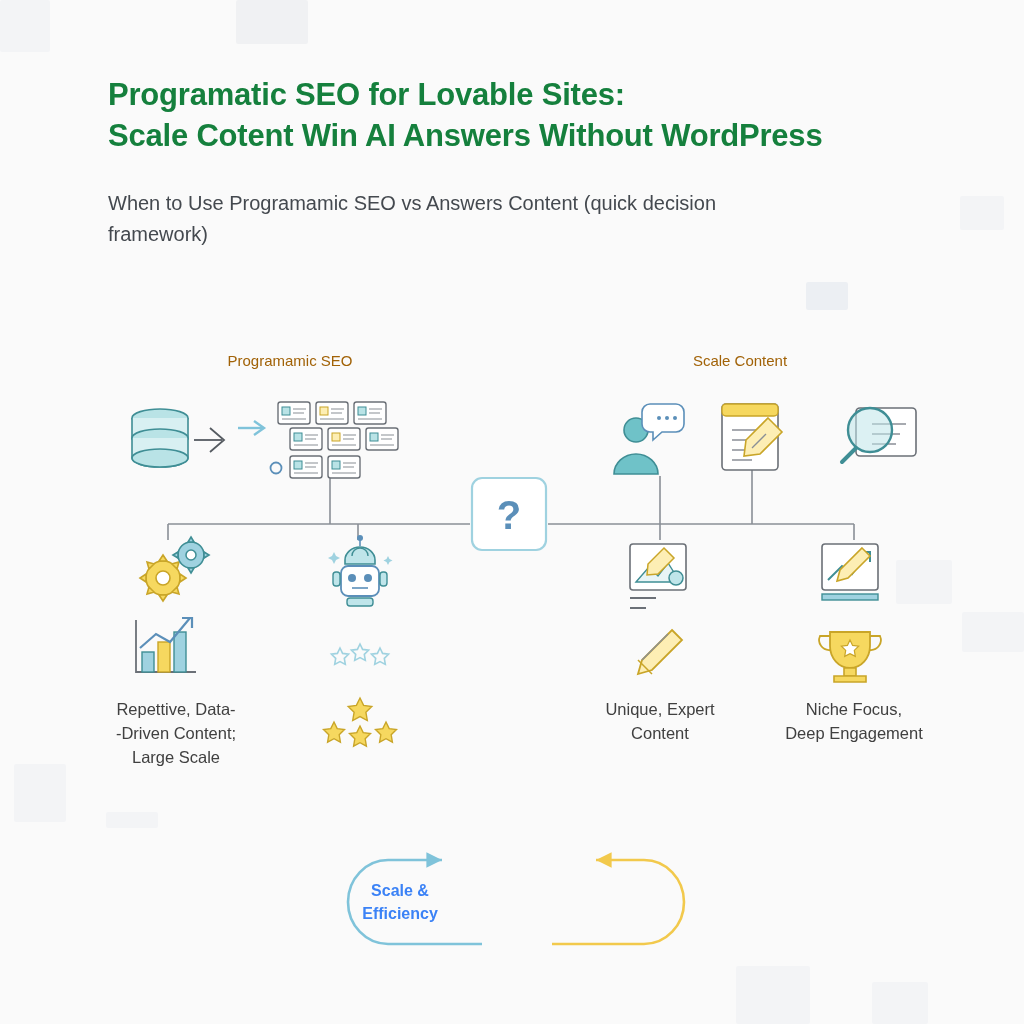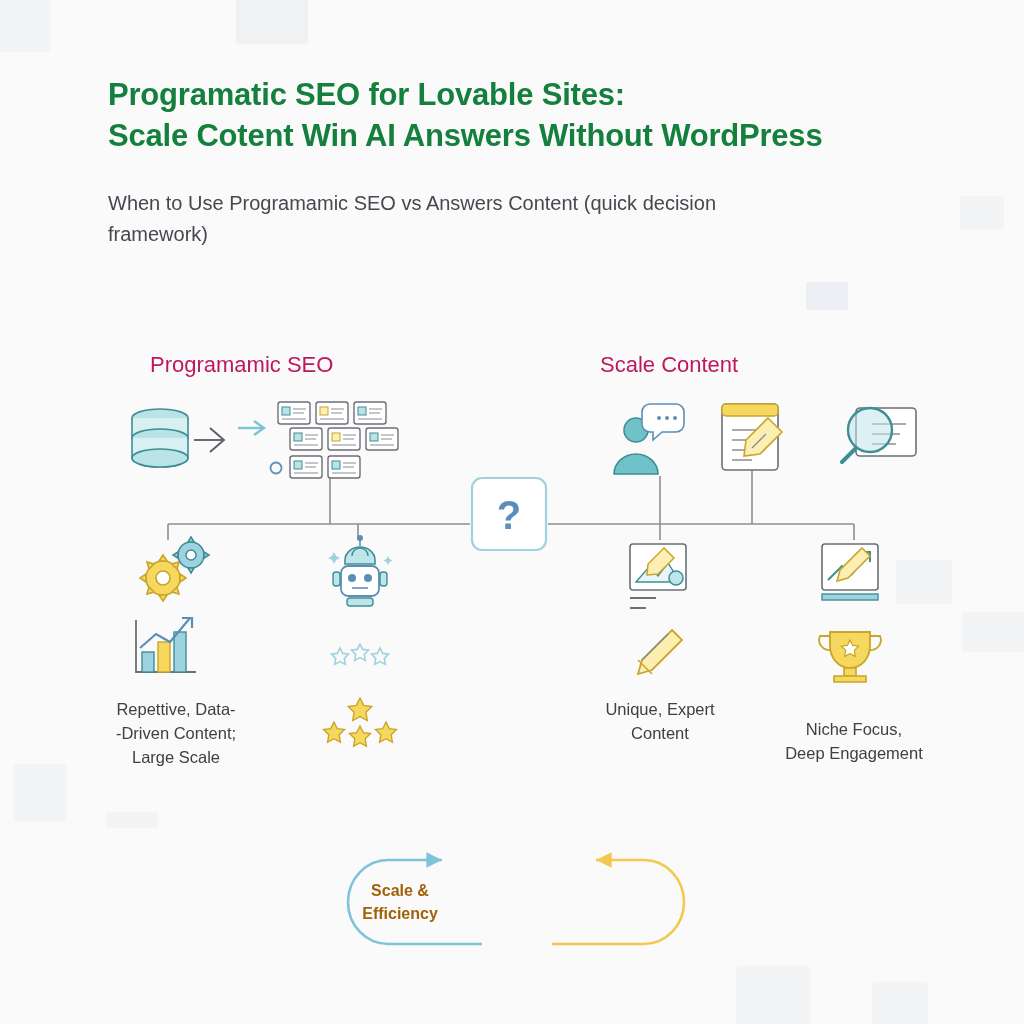--- a/index.html
+++ b/index.html
@@ -42,22 +42,23 @@
     left: 108px;
     top: 188px;
     width: 700px;
     font-size: 20px;
     color: #44494f;
     line-height: 1.55;
   }
 
   .col-heading {
     position: absolute;
-    font-size: 22px;
-    color: #be185d;
+    font-size: 15px;
+    color: #a16207;
+    text-align: center;
   }
   #head-left  { left: 150px; top: 352px; width: 280px; }
   #head-right { left: 600px; top: 352px; width: 280px; }
 
   .node-label {
     position: absolute;
     font-size: 16.5px;
     color: #404040;
     text-align: center;
     line-height: 1.45;
@@ -71,21 +72,21 @@
     text-align: center;
     font-size: 16.5px;
     color: #3a3f45;
     line-height: 1.45;
   }
 
   .arc-label {
     position: absolute;
     font-size: 16px;
     font-weight: bold;
-    color: #a16207;
+    color: #3b82f6;
     text-align: center;
     line-height: 1.42;
   }
   #arc-label-left  { left: 320px; top: 880px; width: 160px; }
   #arc-label-right { left: 540px; top: 880px; width: 170px; }
 
   svg.layer {
     position: absolute;
     left: 0; top: 0;
     width: 1024px;
@@ -314,17 +315,17 @@
       <path d="M850,640 l2.6,5.4 6,0.8 -4.3,4.2 1,6 -5.3,-2.8 -5.3,2.8 1,-6 -4.3,-4.2 6,-0.8 z" fill="#ffffff" stroke="#c9a528" stroke-width="1.2"></path>
     </g>
 
     <path d="M378,860 H472 a40,42 0 0 1 0,84 H418" fill="none" stroke="#7fc3da" stroke-width="2.6" marker-end="url(#arrowTeal)" transform="rotate(180 430 902)"></path>
     <path d="M648,860 H556 a40,42 0 0 0 0,84 H604" fill="none" stroke="#f2c94c" stroke-width="2.6" marker-end="url(#arrowYellow)" transform="rotate(180 600 902)"></path>
   </svg>
 
 
   <div class="node-label" style="left:84px; top:698px; width:184px;">Repettive, Data-<br>-Driven Content;<br>Large Scale</div>
   <div class="node-label" style="left:572px; top:698px; width:176px;">Unique, Expert<br>Content</div>
-  <div class="node-label" style="left:766px; top:698px; width:176px;margin-top:20px;">Niche Focus,<br>Deep Engagement</div>
+  <div class="node-label" style="left:766px; top:698px; width:176px;">Niche Focus,<br>Deep Engagement</div>
 
   <div id="arc-label-left" class="arc-label">Scale &amp;<br>Efficiency</div>
 
 </div>
 
 </body></html>

